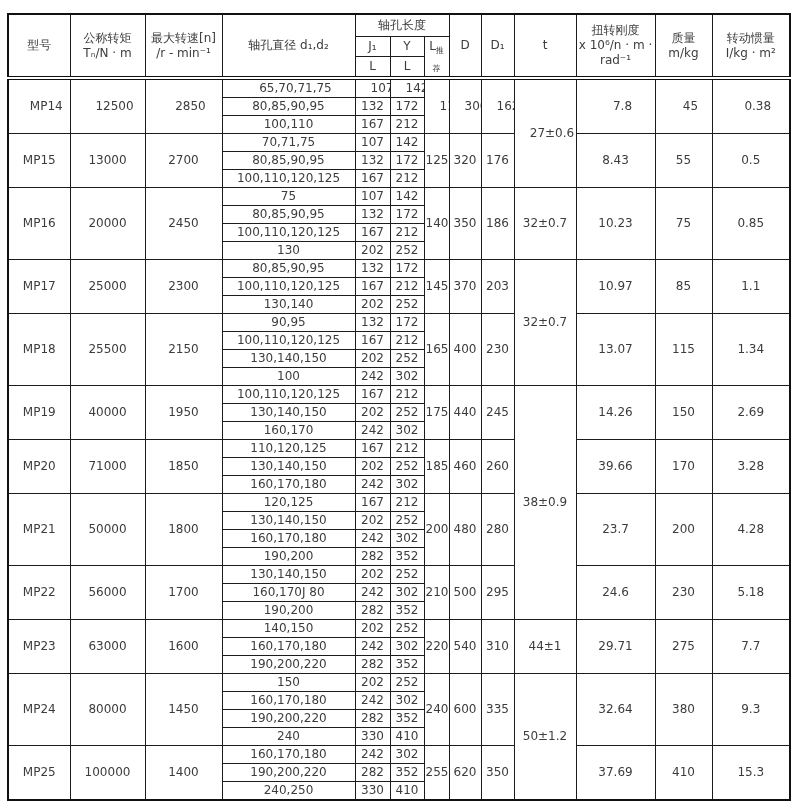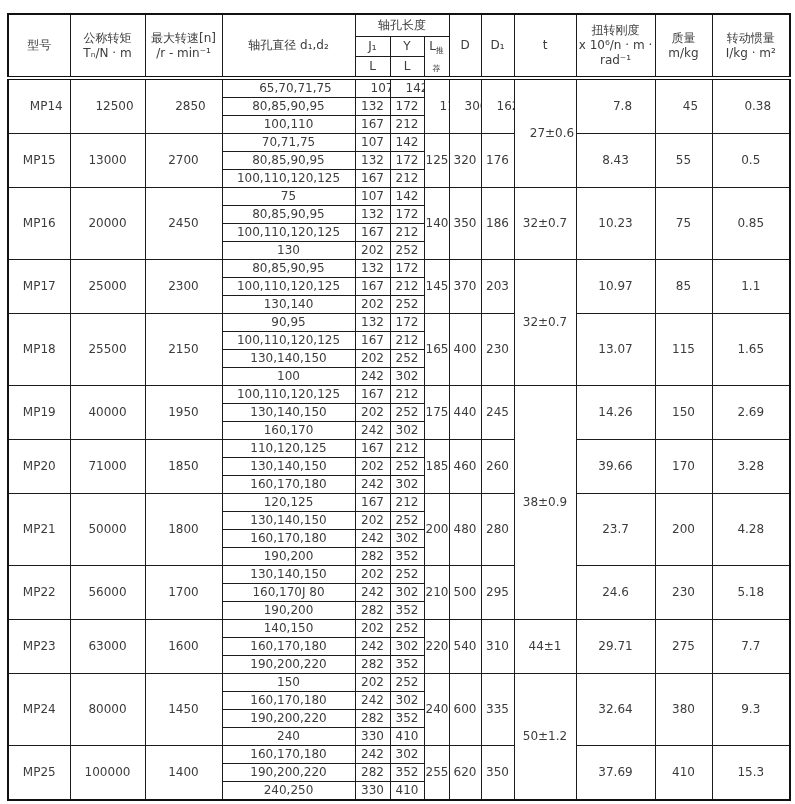--- a/index.html
+++ b/index.html
@@ -195,21 +195,21 @@
           <td rowspan="4">25500</td>
           <td rowspan="4">2150</td>
           <td class="bore-cell">90,95</td>
           <td>132</td>
           <td>172</td>
           <td rowspan="4">165</td>
           <td rowspan="4">400</td>
           <td rowspan="4">230</td>
           <td rowspan="4">13.07</td>
           <td rowspan="4">115</td>
-          <td rowspan="4">1.65</td>
+          <td rowspan="4">1.34</td>
         </tr>
         <tr>
           <td class="bore-cell">100,110,120,125</td>
           <td>167</td>
           <td>212</td>
         </tr>
         <tr>
           <td class="bore-cell">130,140,150</td>
           <td>202</td>
           <td>252</td>

